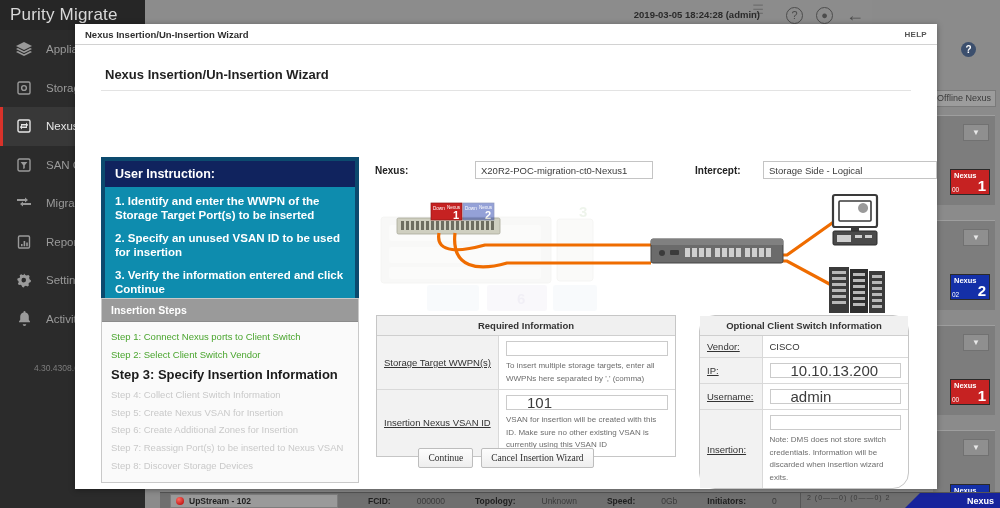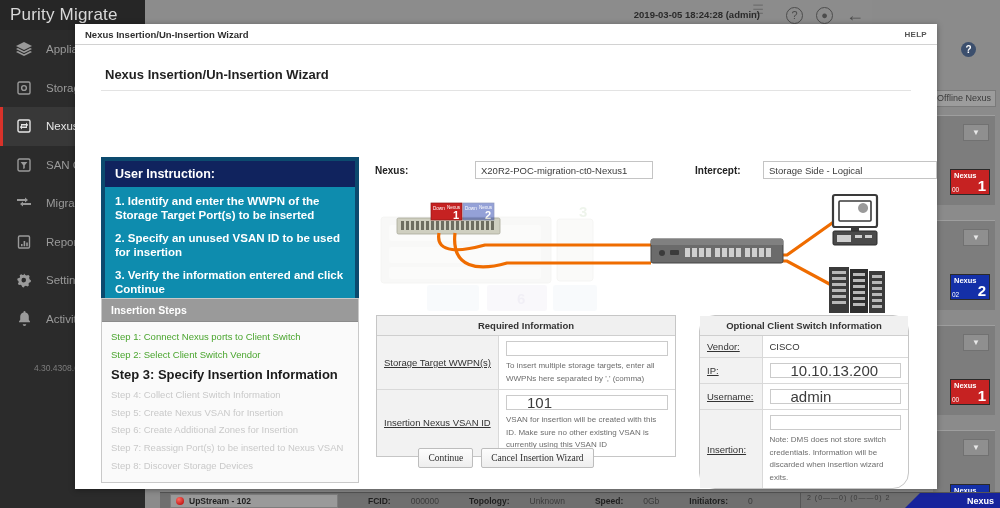--- a/index.html
+++ b/index.html
@@ -120,21 +120,21 @@
     border: 1px solid #7d7d7d; display: flex; align-items: center;
     padding-left: 5px; font-weight: bold; color: #1f1f1f;
   }
   .led {
     width: 8px; height: 8px; border-radius: 50%;
     background: radial-gradient(circle at 35% 30%, #ff6a60, #b00000);
     margin-right: 5px;
   }
   .st-pair { display: flex; align-items: center; margin-left: 18px; padding-left: 12px; }
   .st-k { font-weight: bold; color: #1f1f1f; }
-  .st-v { color: #3b3b3b; margin-left: 20px; }
+  .st-v { color: #3b3b3b; margin-left: 26px; }
   .st-right {
     position: absolute; right: 0; top: 0; height: 16px; width: 200px;
     background: #6f6f6f; border-left: 1px solid #565656;
   }
   .st-nexus-tab {
     position: absolute; right: 0; top: 0; height: 16px; width: 96px;
     background: #17239c; color: #fff; font-size: 9px; font-weight: bold;
     text-align: right; padding-right: 6px; line-height: 16px;
     clip-path: polygon(16px 0, 100% 0, 100% 100%, 0 100%);
   }

